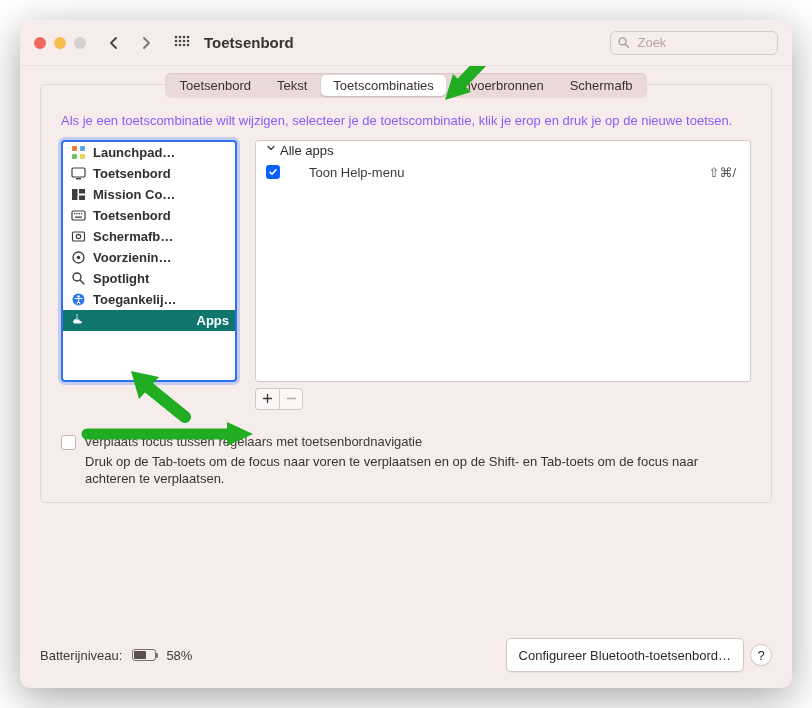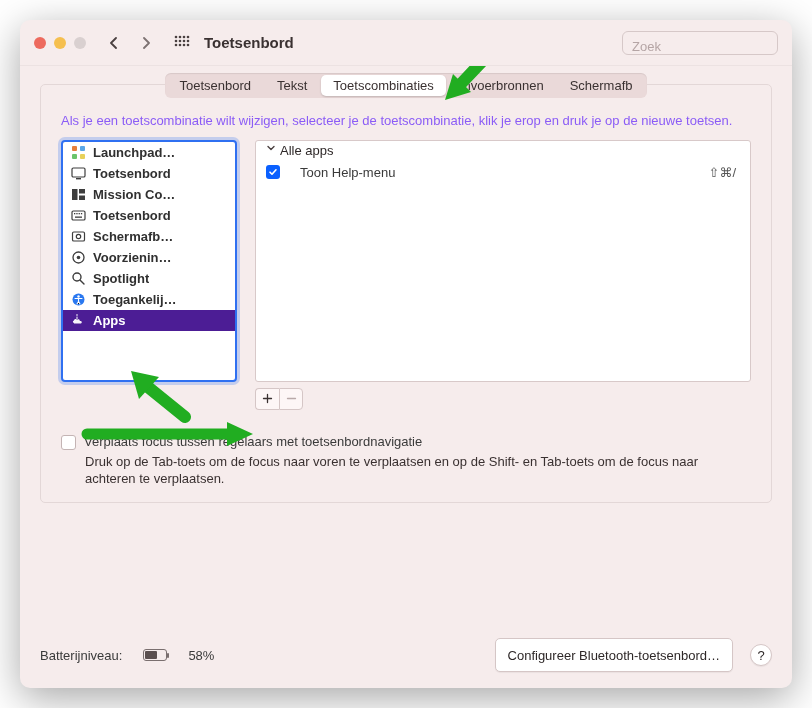--- a/index.html
+++ b/index.html
@@ -53,27 +53,26 @@
   }
   .title {
     font-weight: 600;
     font-size: 15px;
     color: #3a3131;
     margin-left: 2px;
   }
   .spacer { flex: 1; }
   .search {
     display: flex; align-items: center; gap: 6px;
-    width: 156px; height: 24px;
+    width: 168px; height: 24px;
     border: 1px solid #d6c8c8;
     border-radius: 6px;
     background: #f6ecec;
     padding: 0 7px;
     color: #a79898;
-    flex-direction: column;
   }
   .search input {
     border: none; outline: none; background: transparent;
     font-size: 13px; color: #3a3131;
     width: 100%;
   }
   .search input::placeholder { color: #b5a5a5; }
 
   
   .content {
@@ -143,22 +142,23 @@
   .listbox.right { flex: 1; }
 
   .left .item {
     display: flex; align-items: center; gap: 7px;
     padding: 2px 6px 2px 8px;
     color: #303030;
     height: 21px;
     cursor: pointer;
   }
   .left .item.selected {
-    background: #4c1d95;
+    background: #0f766e;
     color: #fff;
+    justify-content: space-between;
   }
   .left .item .icon {
     width: 15px; height: 15px; flex: none;
     display: flex; align-items: center; justify-content: center;
   }
   .left .item .label {
     white-space: nowrap; overflow: hidden; text-overflow: ellipsis; font-weight: bold;
   }
 
   .right .header {
@@ -166,20 +166,21 @@
     padding: 2px 0 2px 10px;
     font-size: 13px;
     color: #2e2828;
     height: 21px;
   }
   .right .row {
     display: flex; align-items: center;
     padding: 1px 14px 1px 10px;
     height: 21px;
     cursor: default;
+    gap: 9px;
   }
   .chk {
     width: 14px; height: 14px; border-radius: 3px;
     background: #0a60ff; flex: none;
     display: flex; align-items: center; justify-content: center;
     margin-right: 12px;
   }
   .chk svg { stroke: #fff; }
   .row .label { flex: 1; overflow: hidden; white-space: nowrap; text-overflow: ellipsis; padding-left: 8px;}
   .row .shortcut { color: #555; font-size: 13px; }
@@ -211,21 +212,21 @@
   .focusdesc {
     padding: 3px 20px 0 44px;
     color: #3a3131;
     line-height: 1.35;
   }
 
   
   .footer {
     display: flex; align-items: center;
     padding: 12px 20px 16px 20px;
-    gap: 17px;
+    gap: 6px;
   }
   .battery {
     width: 24px; height: 12px;
     border: 1px solid #7a6f6f; border-radius: 3px;
     position: relative; margin: 0 4px;
   }
   .battery::after {
     content: ""; position: absolute; right: -3px; top: 3px;
     width: 2px; height: 5px; background: #7a6f6f; border-radius: 1px;
   }

